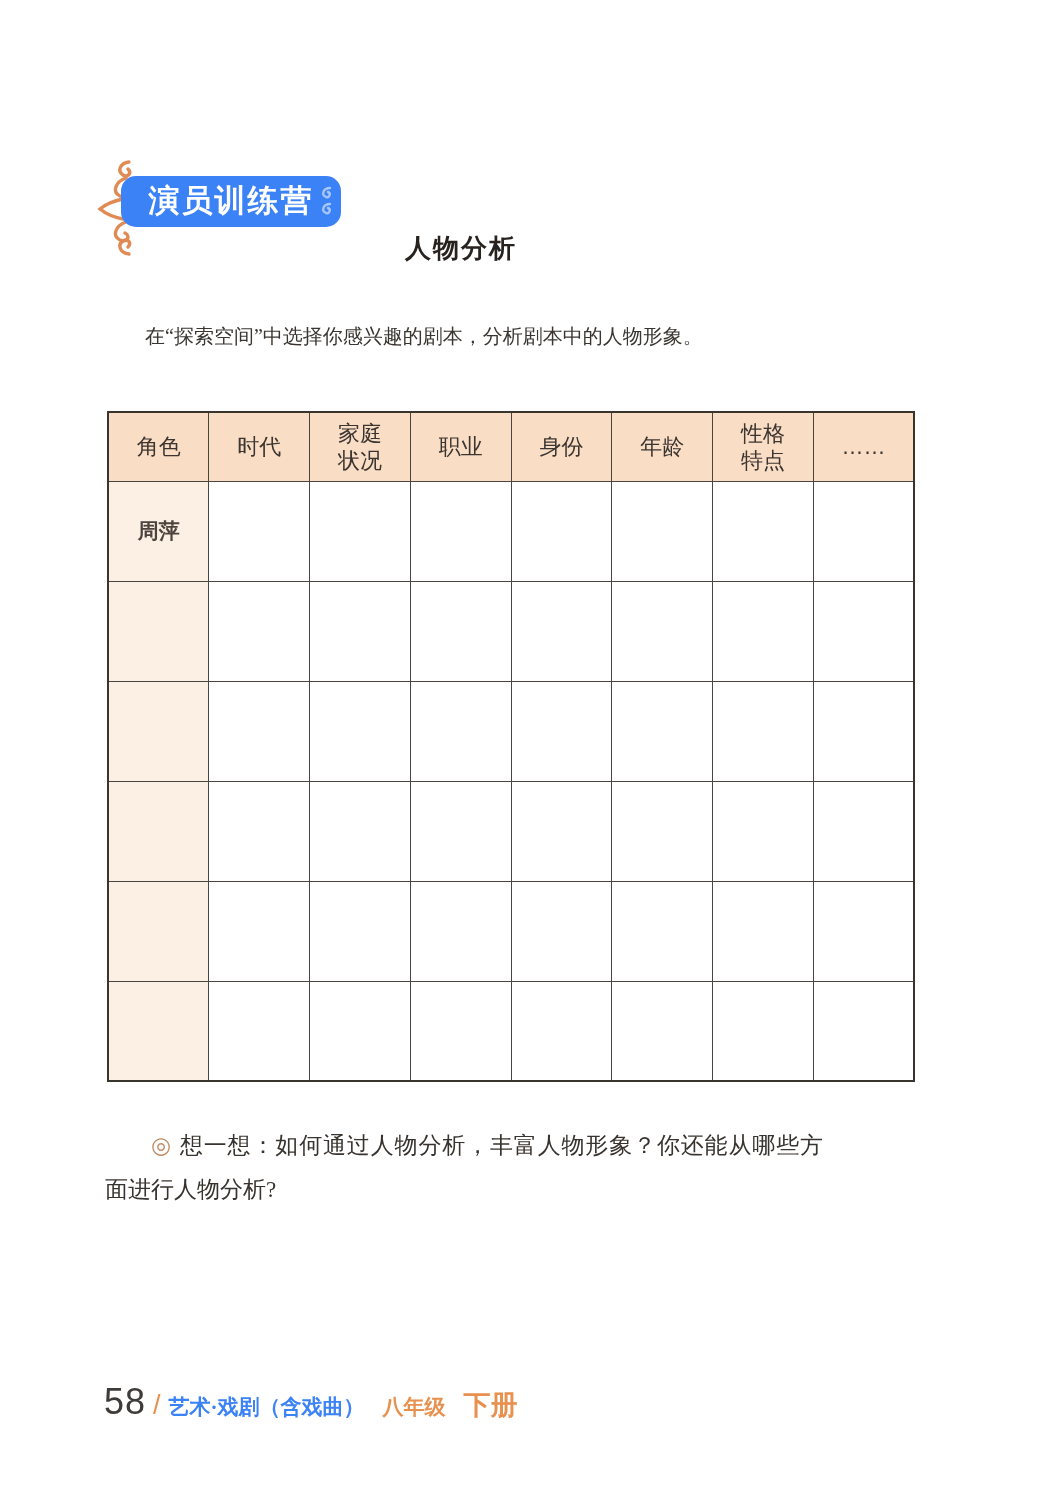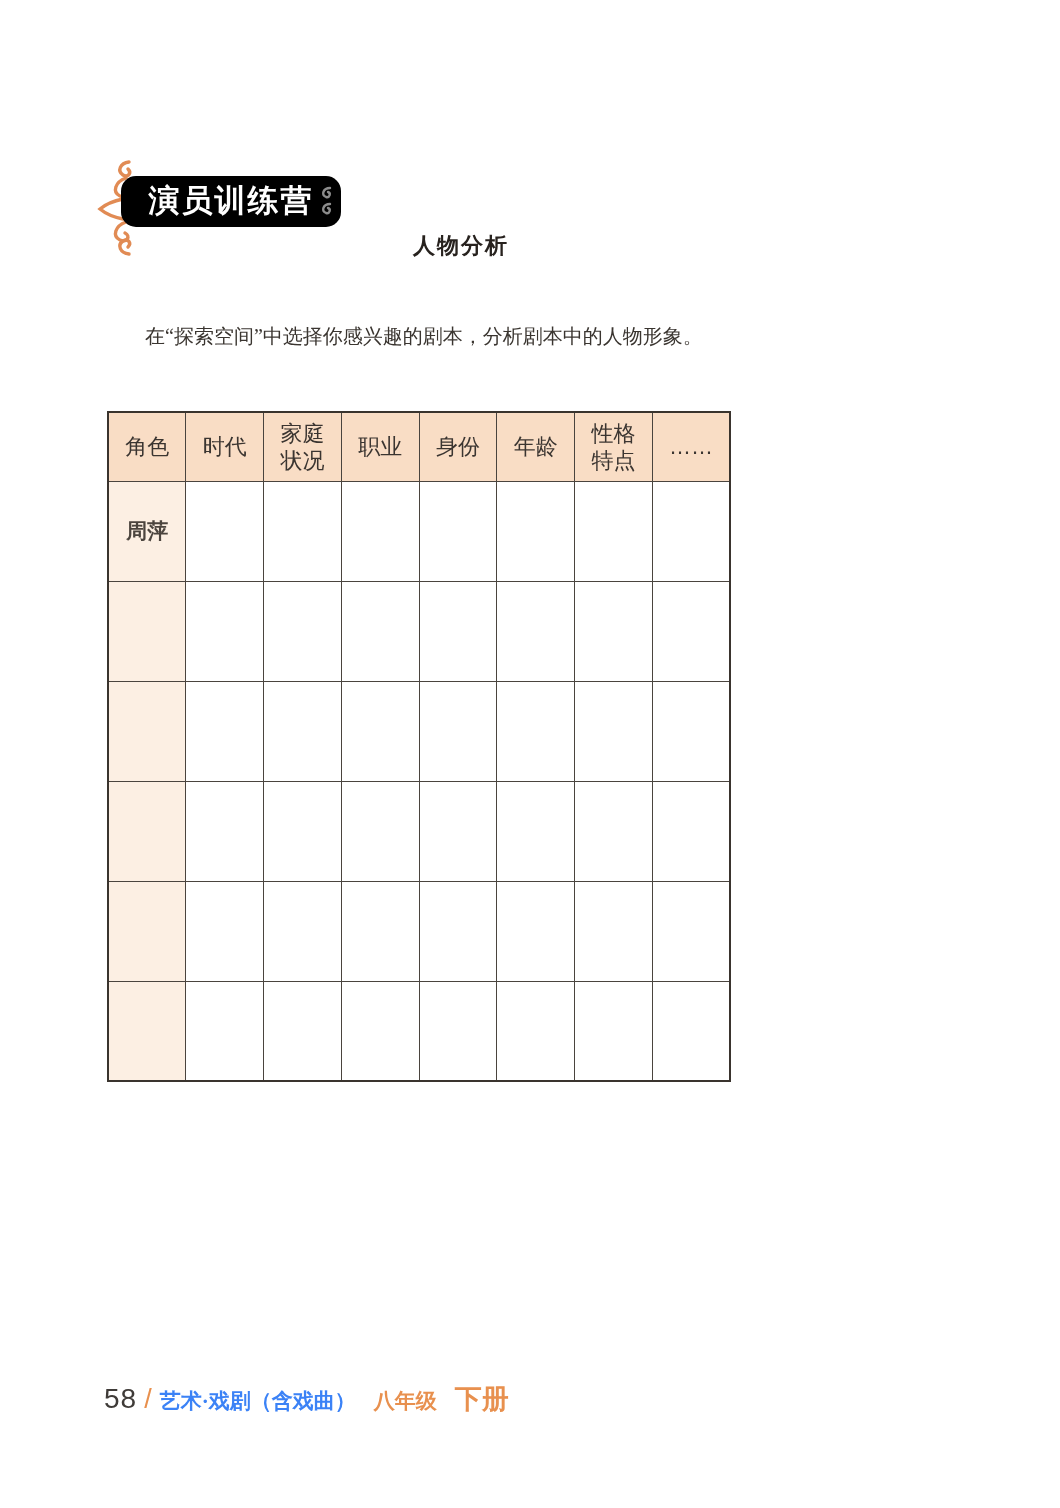--- a/index.html
+++ b/index.html
@@ -10,55 +10,55 @@
     font-family:"Liberation Serif", serif;
     color:#3a3530;
     overflow:hidden;
   }
   
   .badge-wrap{position:absolute;left:96px;top:156px;width:260px;height:106px;}
   .cloud-ornament{position:absolute;left:0;top:2px;width:48px;height:100px;}
   .badge{
     position:absolute;left:25px;top:20px;
     width:220px;height:51px;
-    background:#000000;
+    background:#3b82f6;
     border-radius:15px;
     display:flex;align-items:center;justify-content:center;
     box-sizing:border-box;
     padding-bottom:2px;
   }
   .badge-label{
     color:#ffffff;
     font-size:31px;
     font-weight:bold;
     letter-spacing:2px;
     font-family:"Liberation Serif", serif;
     white-space:nowrap;
   }
   .badge-swirl{position:absolute;right:6px;top:9px;width:18px;height:34px;}
   
   .page-title{
     position:absolute;left:105px;top:231px;width:712px;
     text-align:center;
-    font-size:22px;font-weight:bold;
+    font-size:26px;font-weight:bold;
     color:#27221e;
     letter-spacing:2px;
   }
   
   .intro{
     position:absolute;left:105px;top:296px;width:714px;
     font-size:20px;line-height:41px;
     text-align:justify;
     text-indent:2em;
     color:#3a3530;
   }
   
   .analysis-table{
     position:absolute;left:107px;top:411px;
-    width:624px;
+    width:808px;
     border-collapse:collapse;
     table-layout:fixed;
     border:2.5px solid #3a342e;
   }
   .analysis-table th,.analysis-table td{
     border:1.5px solid #4a443e;
     padding:0;
     box-sizing:border-box;
   }
   .analysis-table th{
@@ -98,21 +98,21 @@
     margin-right:8px;
   }
   
   .footer{
     position:absolute;left:104px;top:1381px;
     display:flex;align-items:baseline;
     white-space:nowrap;
   }
   .footer-page-num{
     font-family:"Liberation Sans", sans-serif;
-    font-size:28px;
+    font-size:36px;
     color:#3f3b38;
     letter-spacing:1px;
   }
   .footer-slash{
     color:#e8904e;
     font-size:27px;
     margin:0 8px 0 7px;
     font-family:"Liberation Sans", sans-serif;
   }
   .footer-book{
@@ -224,20 +224,21 @@
       <td></td>
       <td></td>
       <td></td>
       <td></td>
       <td></td>
     </tr>
   </tbody>
 </table>
 
 <div class="bullets">
+  <p class="bullet"><span class="bullet-mark">◎</span><span>想一想：如何通过人物分析，丰富人物形象？你还能从哪些方面进行人物分析?</span></p>
 </div>
 
 <div class="footer">
   <span class="footer-page-num">58</span>
   <span class="footer-slash">/</span>
   <span class="footer-book">艺术·戏剧（含戏曲）</span>
   <span class="footer-grade">八年级</span>
   <span class="footer-volume">下册</span>
 </div>
 

